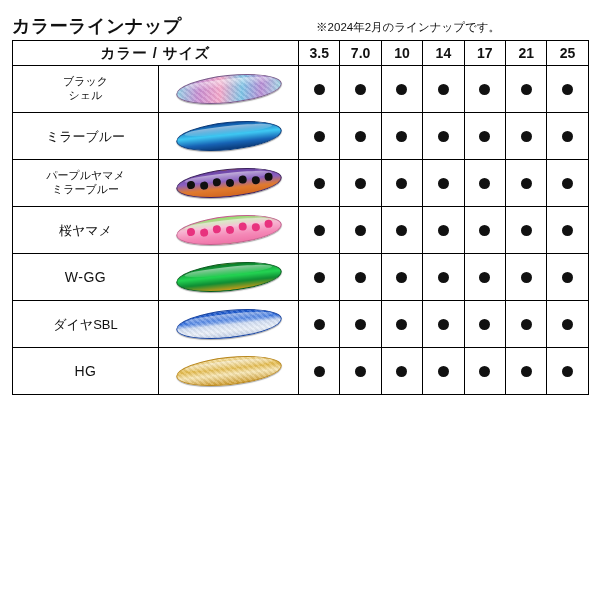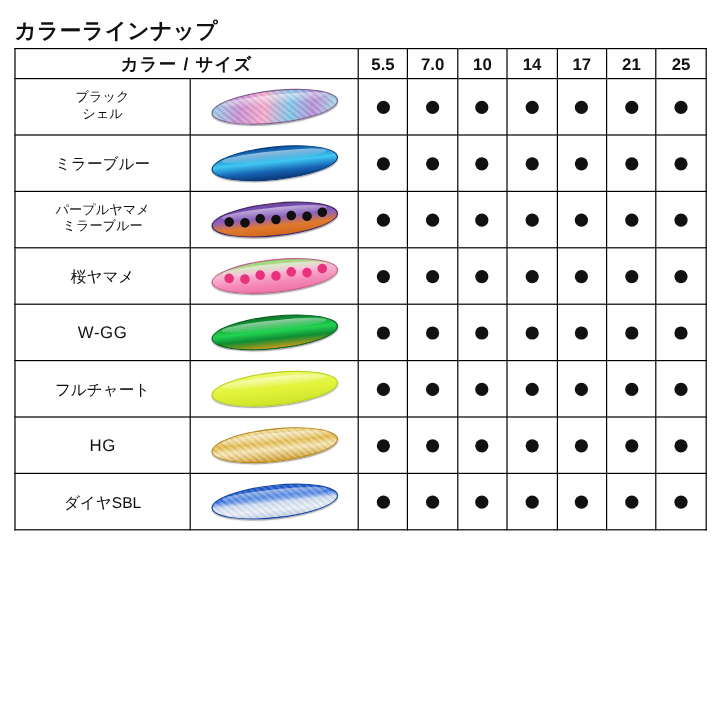--- a/index.html
+++ b/index.html
@@ -132,38 +132,39 @@
     background: #111111;
   }
 </style>
 </head>
 <body>
 
 <div class="page">
 
   <div class="header-row">
     <div class="title">カラーラインナップ</div>
+    <div class="note">※2024年2月のラインナップです。</div>
   </div>
 
   <table class="lineup">
     <colgroup>
       <col class="col-name">
       <col class="col-lure">
       <col class="col-size">
         <col class="col-size">
         <col class="col-size">
         <col class="col-size">
       <col class="col-size">
         <col class="col-size">
         <col class="col-size">
     </colgroup>
     <thead>
       <tr>
         <th colspan="2" class="head-colorsize">カラー / サイズ</th>
-        <th>5.5</th>
+        <th>3.5</th>
         <th>7.0</th>
         <th>10</th>
         <th>14</th>
         <th>17</th>
         <th>21</th>
         <th>25</th>
       </tr>
     </thead>
     <tbody>
         <tr>
@@ -277,26 +278,27 @@
           <td class="dotcell"><span class="bigdot" style="background: rgb(17, 17, 17);"></span></td>
           <td class="dotcell"><span class="bigdot" style="background: rgb(17, 17, 17);"></span></td>
           <td class="dotcell"><span class="bigdot" style="background: rgb(17, 17, 17);"></span></td>
           <td class="dotcell"><span class="bigdot" style="background: rgb(17, 17, 17);"></span></td>
           <td class="dotcell"><span class="bigdot" style="background: rgb(17, 17, 17);"></span></td>
           <td class="dotcell"><span class="bigdot" style="background: rgb(17, 17, 17);"></span></td>
           <td class="dotcell"><span class="bigdot" style="background: rgb(17, 17, 17);"></span></td>
         </tr>
         <tr>
           <td class="name ">
-            <div>フルチャート</div>
-          </td>
-          <td class="lure">
-            <div class="lure-wrap">
-              <div class="spoon" style="background: linear-gradient(rgb(238, 249, 106) 0%, rgb(226, 243, 58) 50%, rgb(207, 229, 42) 100%); border: 1px solid rgb(185, 208, 34);">
-                <div class="gloss"></div>
+            <div>ダイヤSBL</div>
+          </td>
+          <td class="lure">
+            <div class="lure-wrap">
+              <div class="spoon" style="background: linear-gradient(rgb(26, 85, 200) 0%, rgb(47, 110, 224) 32%, rgb(207, 220, 242) 52%, rgb(233, 239, 248) 76%, rgb(194, 207, 230) 100%); border: 1px solid rgb(26, 69, 160);">
+                <div class="gloss"></div>
+                <div class="dots-overlay" style="background: repeating-linear-gradient(45deg, rgba(255, 255, 255, 0.3) 0px, rgba(255, 255, 255, 0.3) 2px, rgba(0, 0, 0, 0.08) 2px, rgba(0, 0, 0, 0.08) 4px); opacity: 0.55;"></div>
               </div>
             </div>
           </td>
           <td class="dotcell"><span class="bigdot" style="background: rgb(17, 17, 17);"></span></td>
           <td class="dotcell"><span class="bigdot" style="background: rgb(17, 17, 17);"></span></td>
           <td class="dotcell"><span class="bigdot" style="background: rgb(17, 17, 17);"></span></td>
           <td class="dotcell"><span class="bigdot" style="background: rgb(17, 17, 17);"></span></td>
           <td class="dotcell"><span class="bigdot" style="background: rgb(17, 17, 17);"></span></td>
           <td class="dotcell"><span class="bigdot" style="background: rgb(17, 17, 17);"></span></td>
           <td class="dotcell"><span class="bigdot" style="background: rgb(17, 17, 17);"></span></td>
@@ -314,36 +316,16 @@
             </div>
           </td>
           <td class="dotcell"><span class="bigdot" style="background: rgb(17, 17, 17);"></span></td>
           <td class="dotcell"><span class="bigdot" style="background: rgb(17, 17, 17);"></span></td>
           <td class="dotcell"><span class="bigdot" style="background: rgb(17, 17, 17);"></span></td>
           <td class="dotcell"><span class="bigdot" style="background: rgb(17, 17, 17);"></span></td>
           <td class="dotcell"><span class="bigdot" style="background: rgb(17, 17, 17);"></span></td>
           <td class="dotcell"><span class="bigdot" style="background: rgb(17, 17, 17);"></span></td>
           <td class="dotcell"><span class="bigdot" style="background: rgb(17, 17, 17);"></span></td>
         </tr>
-        <tr>
-          <td class="name ">
-            <div>ダイヤSBL</div>
-          </td>
-          <td class="lure">
-            <div class="lure-wrap">
-              <div class="spoon" style="background: linear-gradient(rgb(26, 85, 200) 0%, rgb(47, 110, 224) 32%, rgb(207, 220, 242) 52%, rgb(233, 239, 248) 76%, rgb(194, 207, 230) 100%); border: 1px solid rgb(26, 69, 160);">
-                <div class="gloss"></div>
-                <div class="dots-overlay" style="background: repeating-linear-gradient(45deg, rgba(255, 255, 255, 0.3) 0px, rgba(255, 255, 255, 0.3) 2px, rgba(0, 0, 0, 0.08) 2px, rgba(0, 0, 0, 0.08) 4px); opacity: 0.55;"></div>
-              </div>
-            </div>
-          </td>
-          <td class="dotcell"><span class="bigdot" style="background: rgb(17, 17, 17);"></span></td>
-          <td class="dotcell"><span class="bigdot" style="background: rgb(17, 17, 17);"></span></td>
-          <td class="dotcell"><span class="bigdot" style="background: rgb(17, 17, 17);"></span></td>
-          <td class="dotcell"><span class="bigdot" style="background: rgb(17, 17, 17);"></span></td>
-          <td class="dotcell"><span class="bigdot" style="background: rgb(17, 17, 17);"></span></td>
-          <td class="dotcell"><span class="bigdot" style="background: rgb(17, 17, 17);"></span></td>
-          <td class="dotcell"><span class="bigdot" style="background: rgb(17, 17, 17);"></span></td>
-        </tr>
       </tbody>
   </table>
 
 </div>
 
 </body></html>

